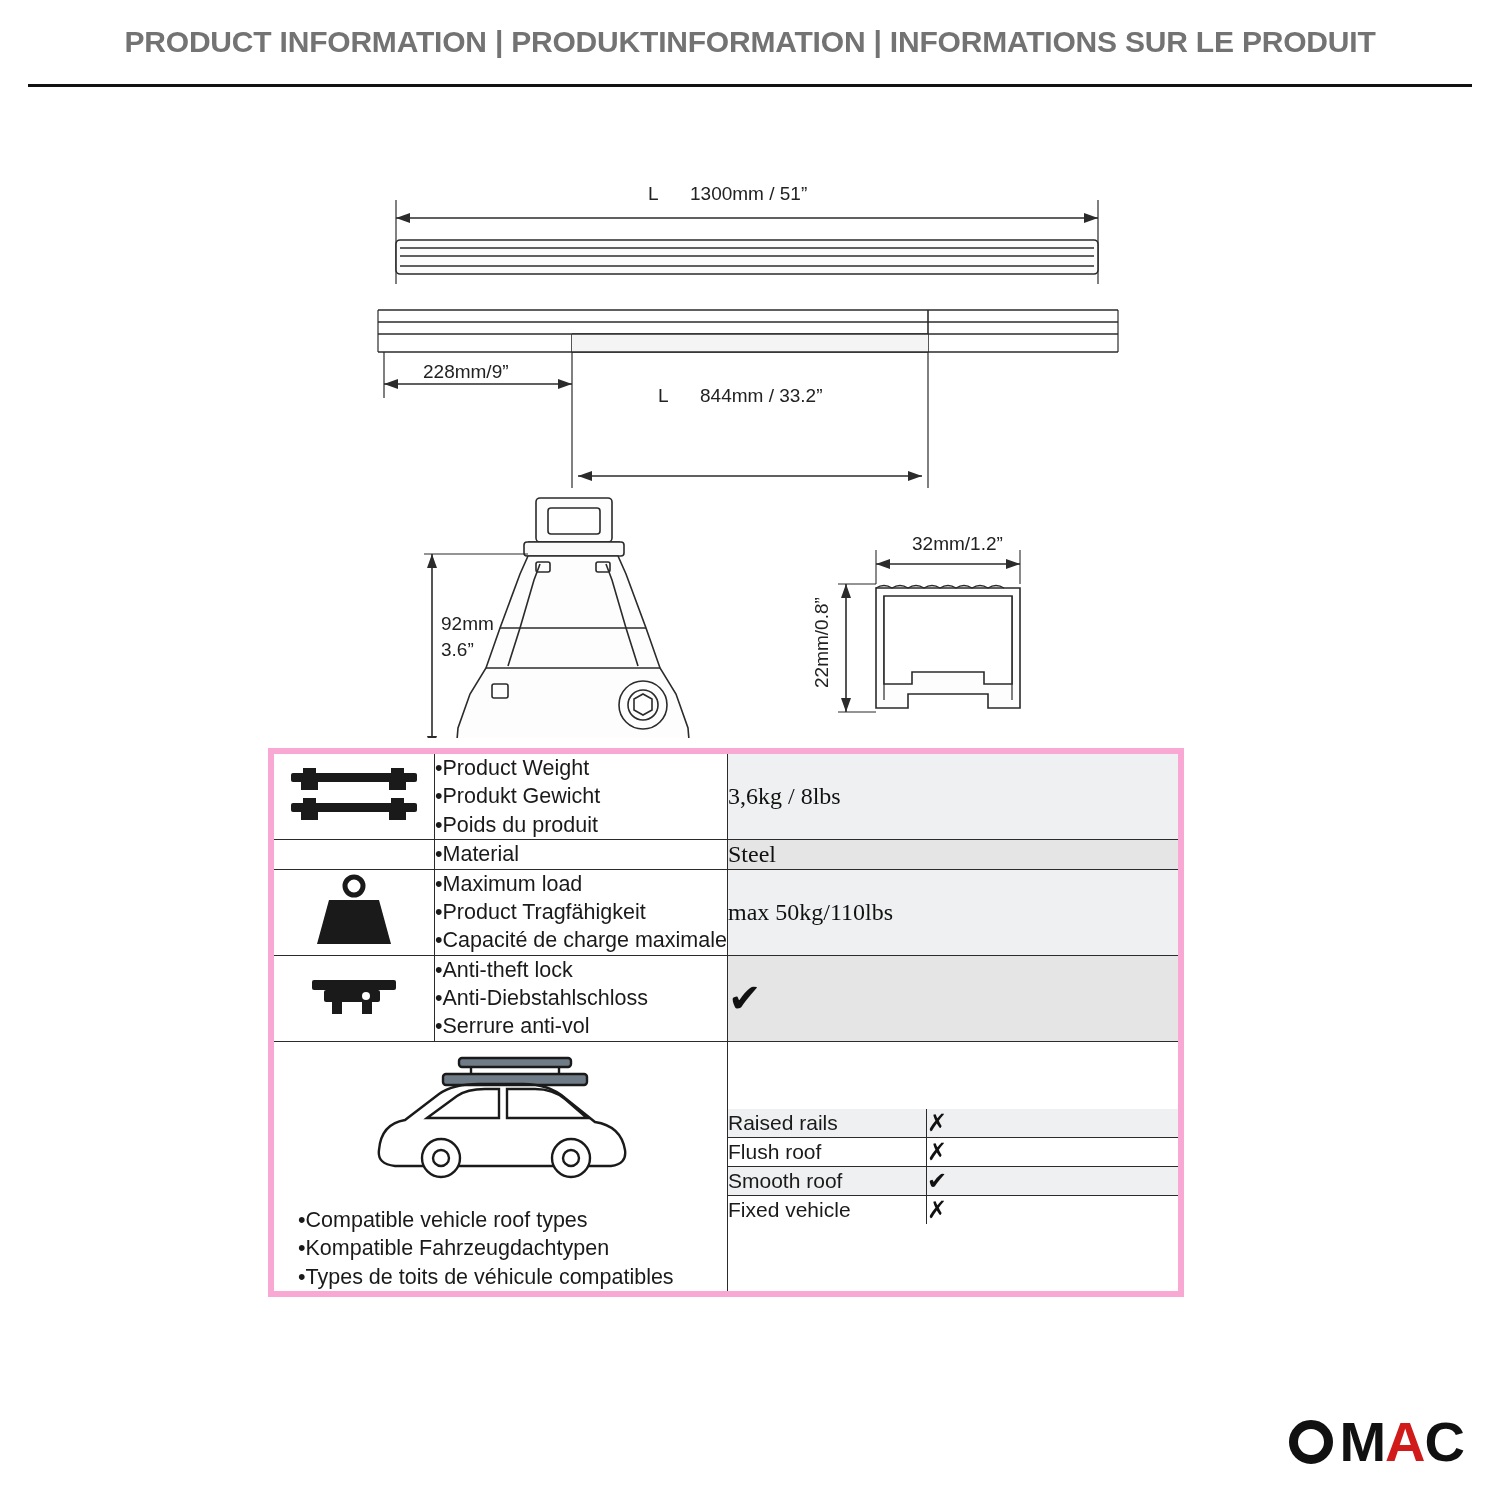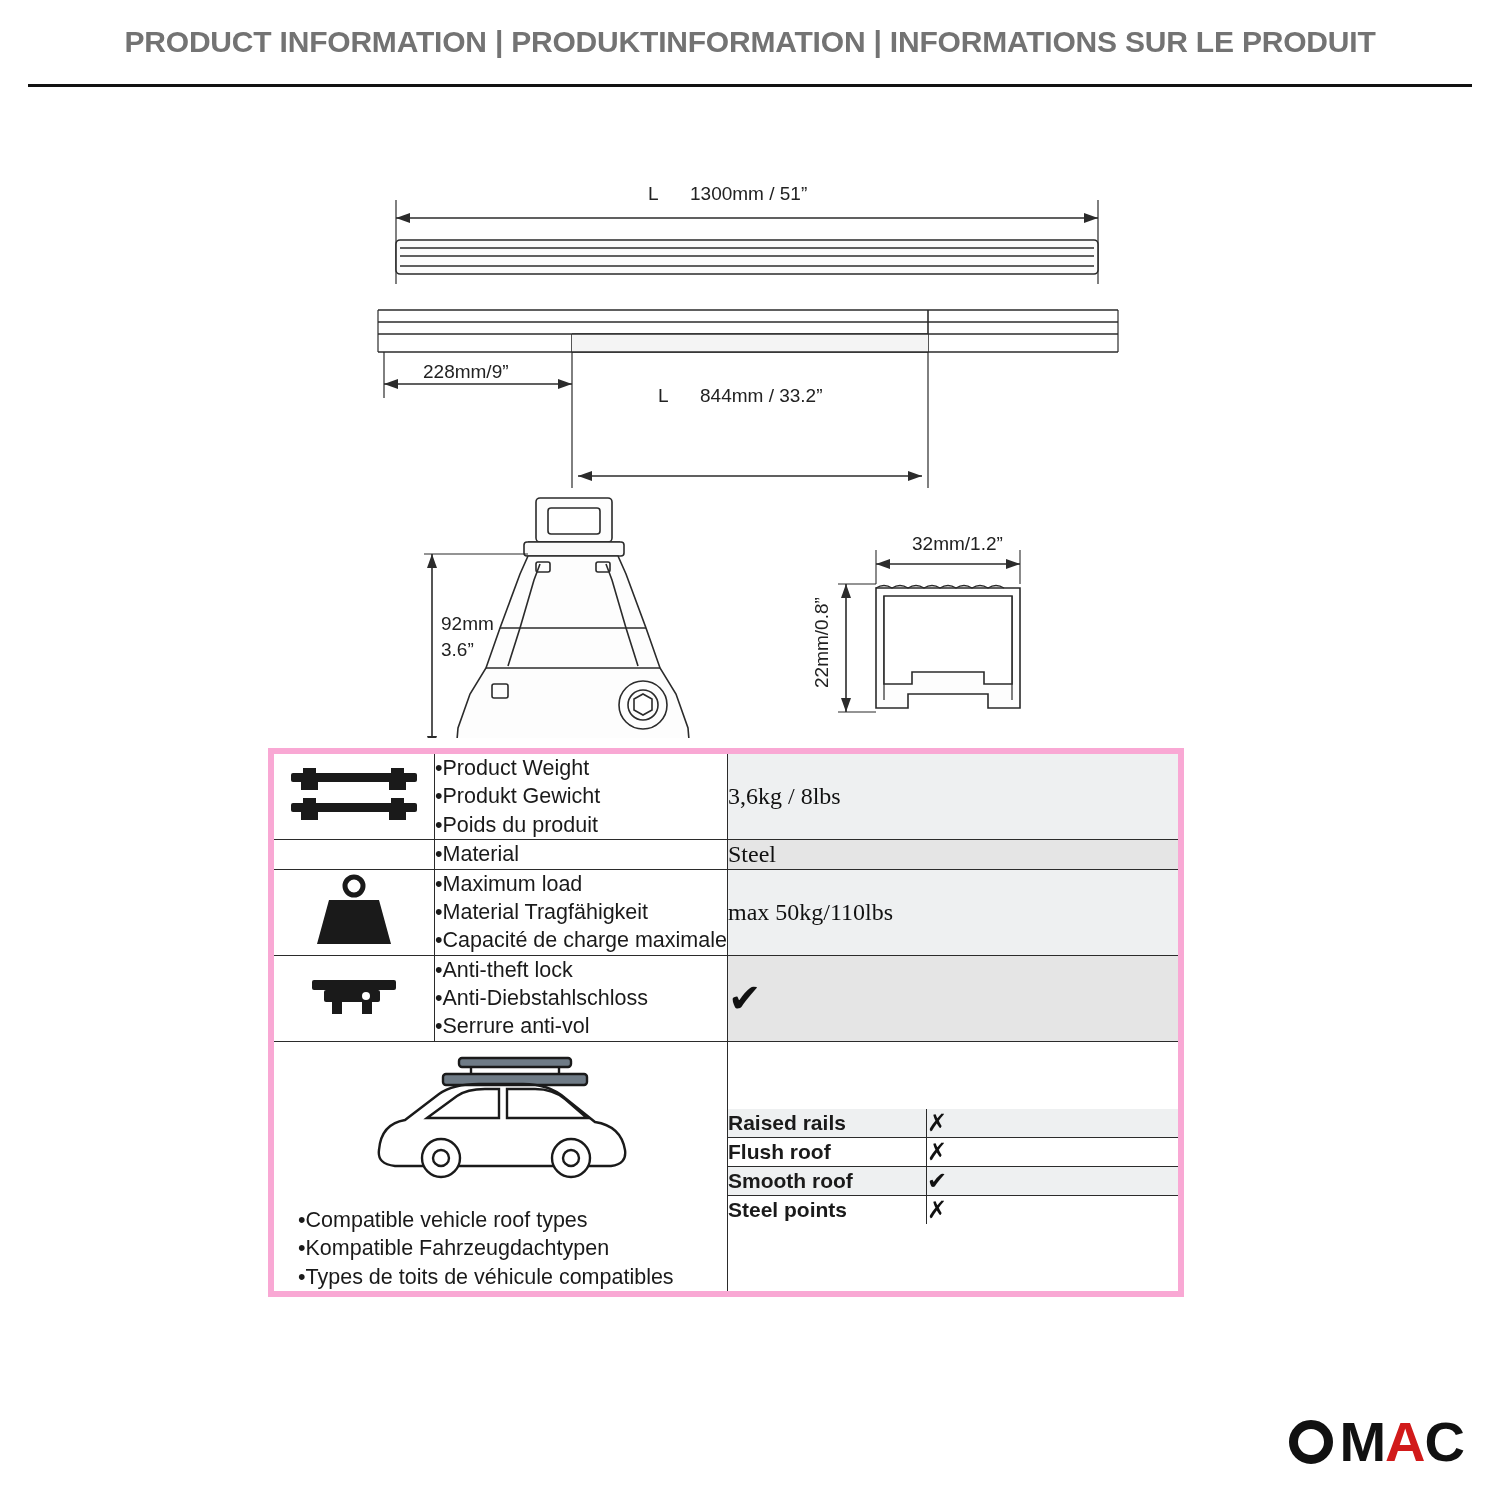--- a/index.html
+++ b/index.html
@@ -71,21 +71,21 @@
 
   
   .roof-left{width:452px;padding:14px 10px 16px 12px;text-align:center;}
   .roof-caption{margin-top:10px;text-align:left;padding-left:24px;}
   .subtable{width:100%;border-collapse:collapse;}
   .subtable td{border:1px solid #2b2b2b;}
   .subtable td.first{border-left:none;}
   .subtable tr:first-child td{border-top:none;}
   .subtable tr:last-child td{border-bottom:none;}
   .subtable td.last{border-right:none;}
-  .sub-label{width:198px;padding:14px 16px;font-size:21px;font-family:"Liberation Sans",sans-serif;font-weight:bold;}
+  .sub-label{width:198px;padding:14px 16px;font-size:21px;font-family:"Liberation Sans",sans-serif;}
   .sub-val{padding:14px 18px;}
   .row-shade{background:#eef0f1;}
 
   
   .logo{
     position:absolute;right:36px;bottom:26px;
     display:flex;align-items:center;
   }
   .logo-o{
     width:44px;height:44px;border-radius:50%;
@@ -257,21 +257,21 @@
 
       <tr>
         <td class="icon-cell">
           <svg width="110" height="80" viewBox="0 0 110 80">
             <circle cx="55" cy="16" r="9" fill="none" stroke="#1a1a1a" stroke-width="5"></circle>
             <path d="M30 30 L80 30 L92 74 L18 74 Z" fill="#1a1a1a"></path>
           </svg>
         </td>
         <td class="label-cell">
           <div class="label-line">•Maximum load</div>
-          <div class="label-line">•Material Tragfähigkeit</div>
+          <div class="label-line">•Product Tragfähigkeit</div>
           <div class="label-line">•Capacité de charge maximale</div>
         </td>
         <td class="value-cell">
           <span class="value-text">max 50kg/110lbs</span>
         </td>
       </tr>
 
       <tr>
         <td class="icon-cell">
           <svg width="120" height="60" viewBox="0 0 120 60">
@@ -332,21 +332,21 @@
                   <span class="cross">✗</span>
                 </td>
               </tr>
               <tr class="row-shade">
                 <td class="sub-label first">Smooth roof</td>
                 <td class="sub-val last">
                   <span class="cross">✔</span>
                 </td>
               </tr>
               <tr>
-                <td class="sub-label first">Steel points</td>
+                <td class="sub-label first">Fixed vehicle</td>
                 <td class="sub-val last">
                   <span class="cross">✗</span>
                 </td>
               </tr>
             </tbody>
           </table>
         </td>
       </tr>
     </tbody>
   </table>

